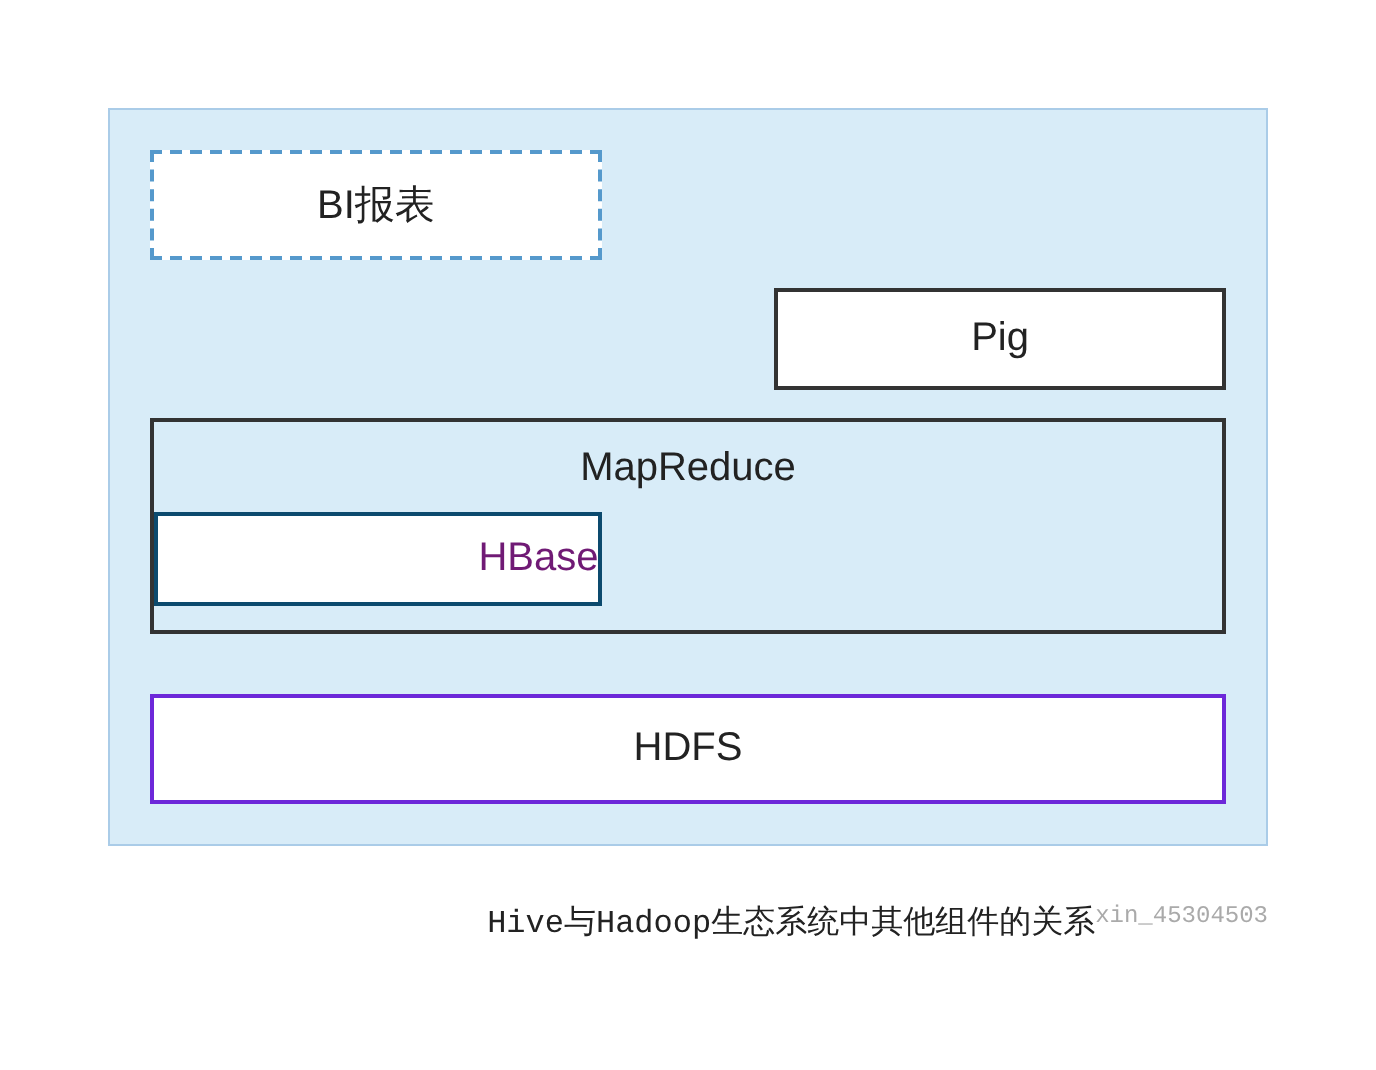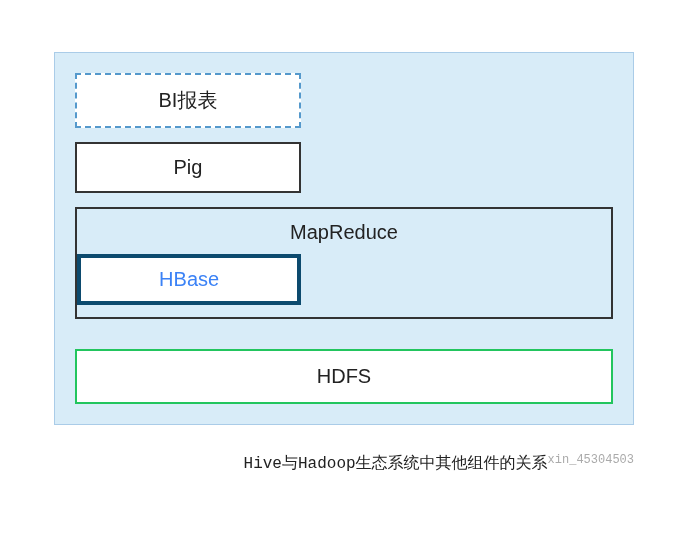--- a/index.html
+++ b/index.html
@@ -39,21 +39,21 @@
       width: 42%;
       text-align: center;
       padding: 12px 0;
       font-size: 20px;
       color: #222;
     }
 
     
     .second-row {
       display: flex;
-      justify-content: flex-start;
+      justify-content: flex-end;
       margin-bottom: 14px;
     }
 
     .solid-box-small {
       border: 2px solid #333;
       background: white;
       width: 42%;
       text-align: center;
       padding: 12px 0;
       font-size: 20px;
@@ -73,32 +73,32 @@
       color: #222;
       padding: 12px 0 10px 0;
     }
 
     .hbase-inner {
       padding: 0 0 12px 0;
       background: #d8ecf8;
     }
 
     .hbase-inner-box {
-      border: 4px solid #0c4a6e;
+      border: 2px solid #0c4a6e;
       background: white;
       width: 42%;
-      text-align: center;
+      text-align: right;
       padding: 10px 0;
       font-size: 20px;
-      color: #3b82f6;
+      color: #701a75;
     }
 
     
     .hdfs-layer {
-      border: 2px solid #22c55e;
+      border: 2px solid #6d28d9;
       background: white;
       text-align: center;
       padding: 14px 0;
       font-size: 20px;
       color: #222;
     }
 
     
     .caption {
       margin-top: 28px;

